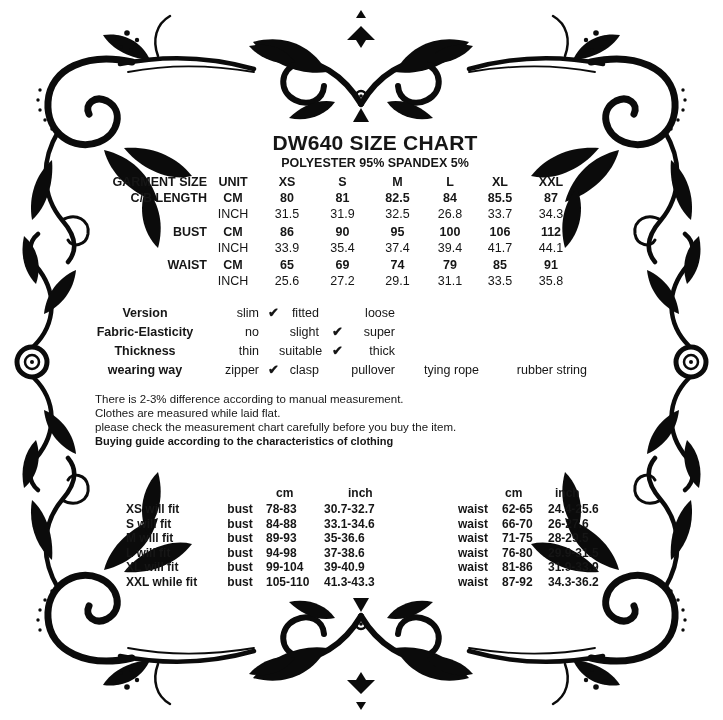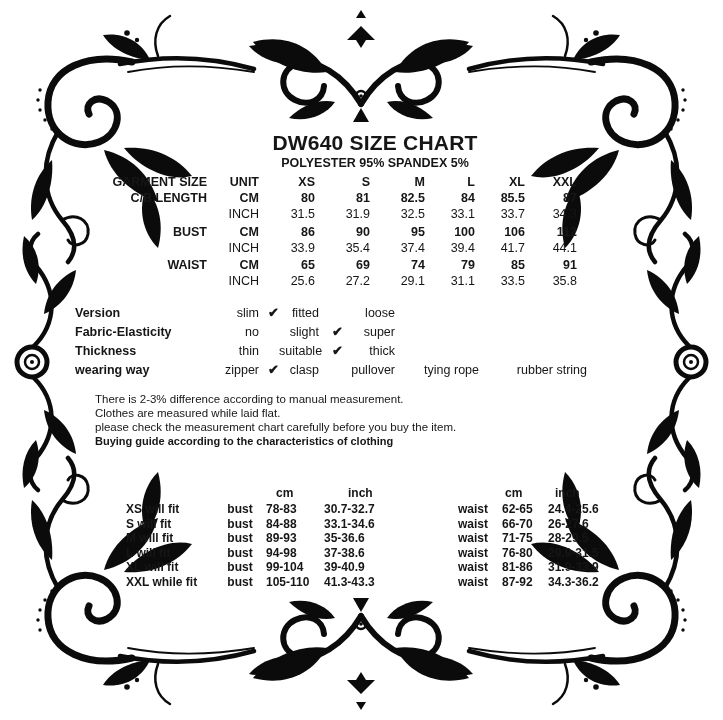--- a/index.html
+++ b/index.html
@@ -9,35 +9,35 @@
     font-family:"Liberation Sans", sans-serif;
   }
   .frame{position:absolute;left:0;top:0;z-index:0}
   .ct{position:absolute;z-index:1}
   .center{left:90px;width:570px;text-align:center}
   .title{top:131px;font-size:21px;font-weight:bold;letter-spacing:.2px}
   .subtitle{top:156px;font-size:12.5px;font-weight:bold}
 
   
   .st-row{left:107px;display:flex;align-items:center;height:16px;font-size:12.5px}
-  .st-row>div{text-align:right}
+  .st-row>div{text-align:center}
   .st-row>div:nth-child(1){width:100px;text-align:right;font-weight:bold}
   .st-row>div:nth-child(2){width:52px}
   .st-row>div:nth-child(3){width:56px}
   .st-row>div:nth-child(4){width:55px}
   .st-row>div:nth-child(5){width:55px}
   .st-row>div:nth-child(6){width:50px}
   .st-row>div:nth-child(7){width:50px}
   .st-row>div:nth-child(8){width:52px}
   .bold{font-weight:bold}
 
   
   .at-row{left:75px;display:flex;align-items:center;height:19px;font-size:12.5px}
   .at-row>div{text-align:right}
-  .at-row>div:nth-child(1){width:140px;text-align:left;font-weight:bold}
+  .at-row>div:nth-child(1){width:140px;text-align:center;font-weight:bold}
   .at-row>div:nth-child(2){width:44px}
   .at-row>div:nth-child(3){width:20px}
   .at-row>div:nth-child(4){width:40px}
   .at-row>div:nth-child(5){width:24px}
   .at-row>div:nth-child(6){width:52px}
   .at-row>div:nth-child(7){width:76px;margin-left:8px}
   .at-row>div:nth-child(8){width:104px;margin-left:4px}
   .ck{font-size:13px;font-weight:bold}
 
   
@@ -148,21 +148,21 @@
   <div>84</div>
   <div>85.5</div>
   <div>87</div>
 </div>
 <div class="ct st-row" style="top:206px">
   <div></div>
   <div>INCH</div>
   <div>31.5</div>
   <div>31.9</div>
   <div>32.5</div>
-  <div>33.1</div>
+  <div>26.8</div>
   <div>33.7</div>
   <div>34.3</div>
 </div>
 <div class="ct st-row bold" style="top:224px">
   <div>BUST</div>
   <div>CM</div>
   <div>86</div>
   <div>90</div>
   <div>95</div>
   <div>100</div>

